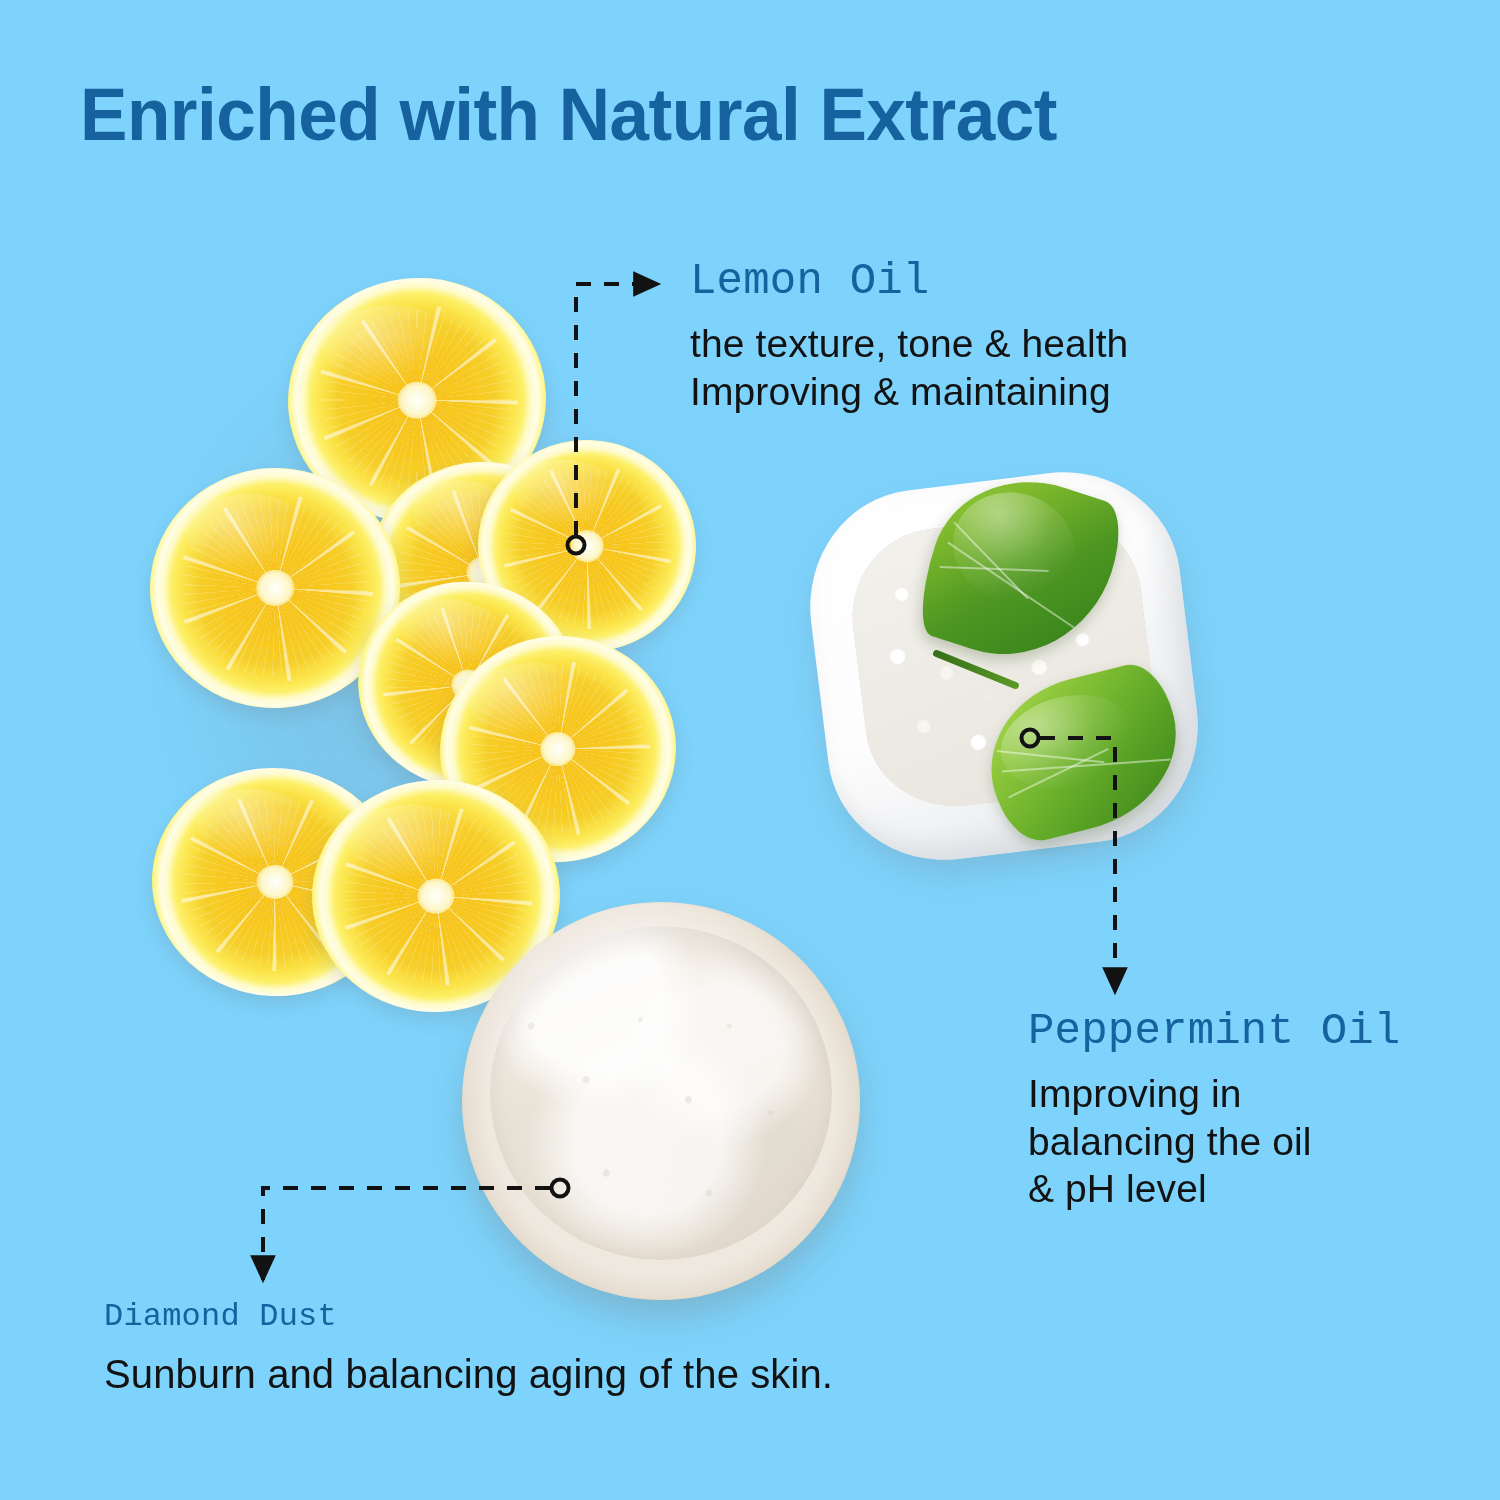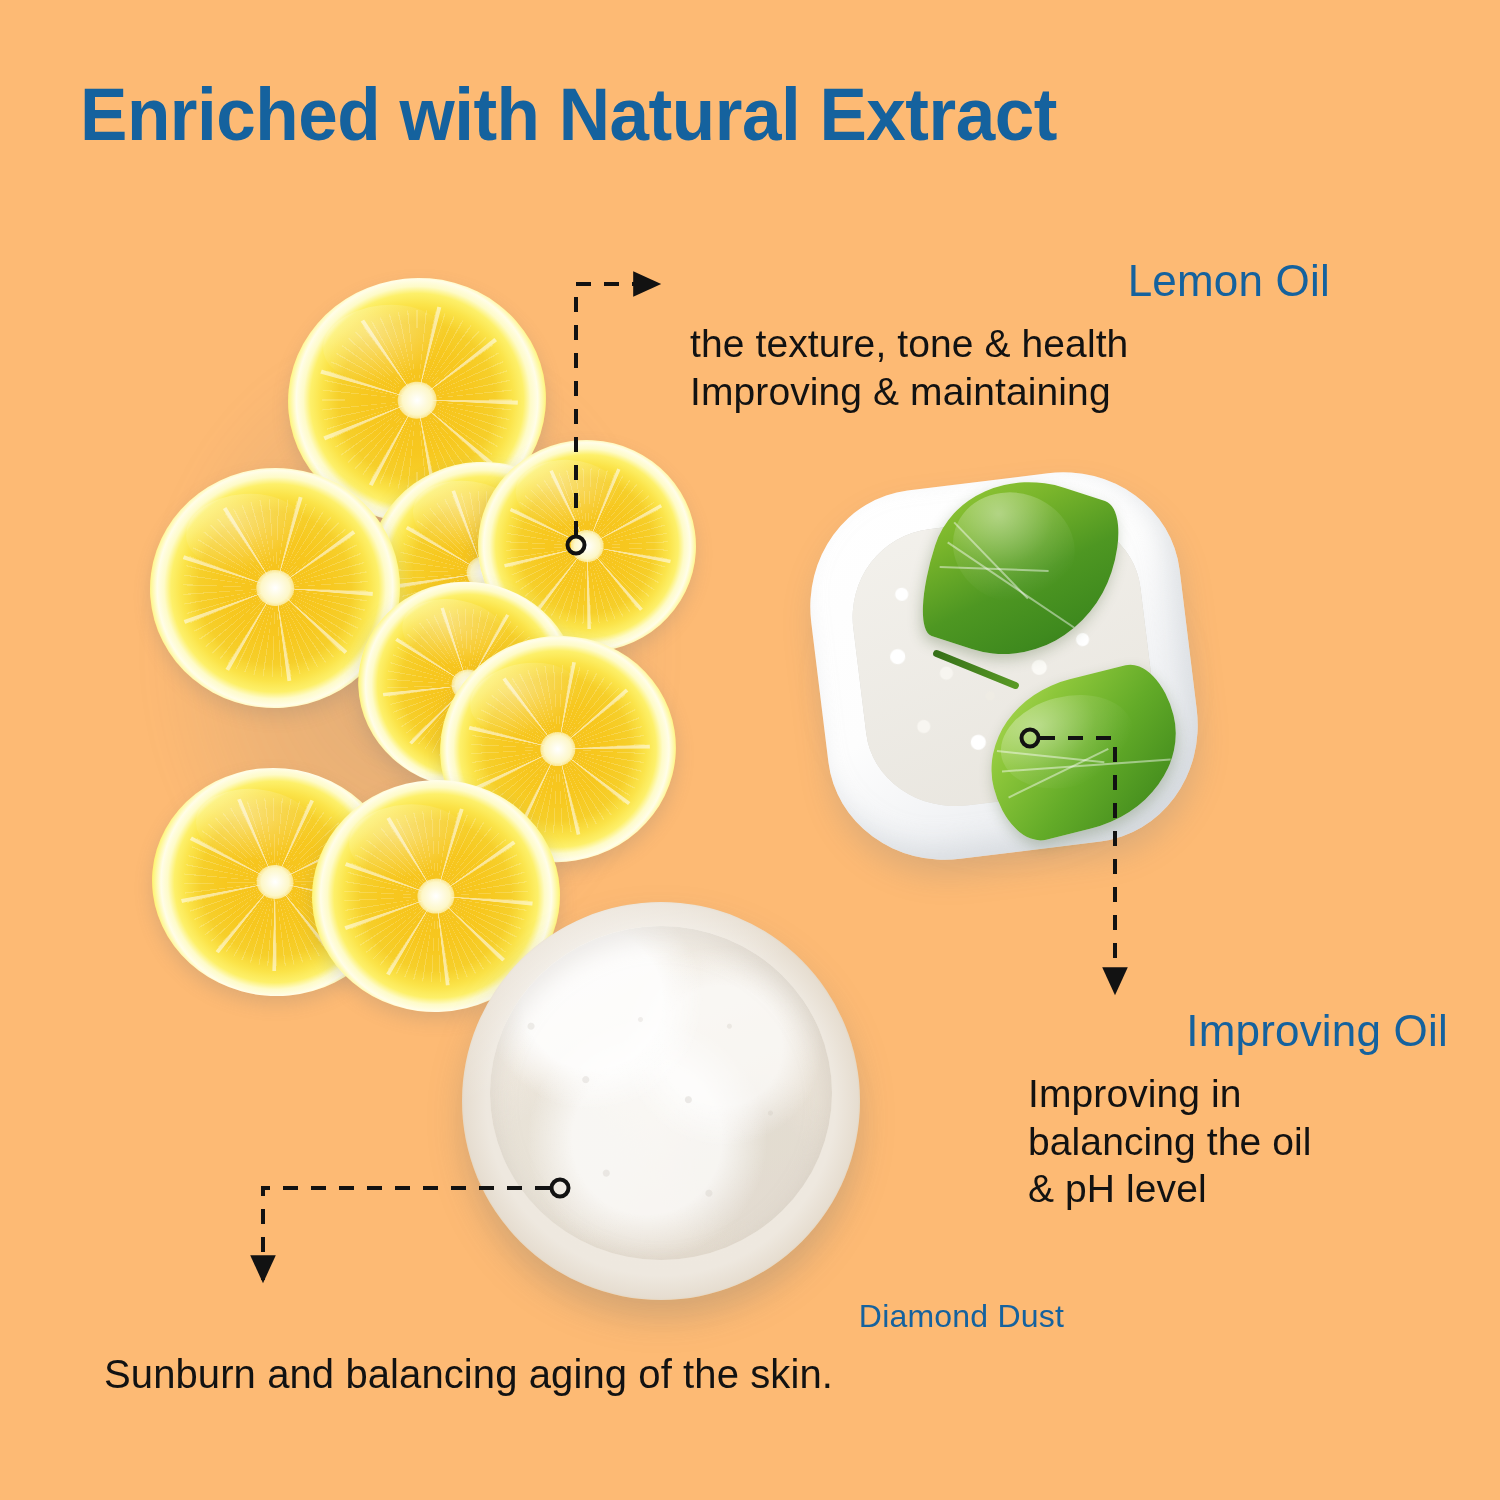--- a/index.html
+++ b/index.html
@@ -12,21 +12,21 @@
     height: 1500px;
     background: #f4f5f7;
     font-family: "Liberation Sans", sans-serif;
     overflow: hidden;
     position: relative;
   }
   #stage {
     position: relative;
     width: 1500px;
     height: 1500px;
-    background: #fdba74;
+    background: #7dd3fc;
     overflow: hidden;
   }
 
   
   #page-title {
     position: absolute;
     left: 80px;
     top: 78px;
     font-size: 74px;
     line-height: 1.0;
@@ -40,23 +40,22 @@
   }
 
   
   .callout { position: absolute; }
   .callout-title {
     color: #15629e;
     font-size: 42px;
     line-height: 1.05;
     font-weight: 400;
     white-space: nowrap;
-    font-family: Liberation Sans, sans-serif;
+    font-family: Liberation Mono, monospace;
     letter-spacing: 0.2px;
-    text-align: right;
   }
   .callout-body {
     color: #121212;
     font-size: 39px;
     line-height: 1.22;
     font-weight: 300;
     margin-top: 16px;
     font-family: "Liberation Sans", sans-serif;
     letter-spacing: 0.1px;
   }
@@ -371,21 +370,21 @@
 
   <div class="callout" id="callout-lemon">
     <div class="callout-title">Lemon Oil</div>
     <div class="callout-body">
       <div>the texture, tone &amp; health</div>
       <div>Improving &amp; maintaining</div>
     </div>
   </div>
 
   <div class="callout" id="callout-peppermint">
-    <div class="callout-title">Improving Oil</div>
+    <div class="callout-title">Peppermint Oil</div>
     <div class="callout-body">
       <div>Improving in</div>
       <div>balancing the oil</div>
       <div>&amp; pH level</div>
     </div>
   </div>
 
   <div class="callout" id="callout-diamond">
     <div class="callout-title">Diamond Dust</div>
     <div class="callout-body">Sunburn and balancing aging of the skin.</div>

